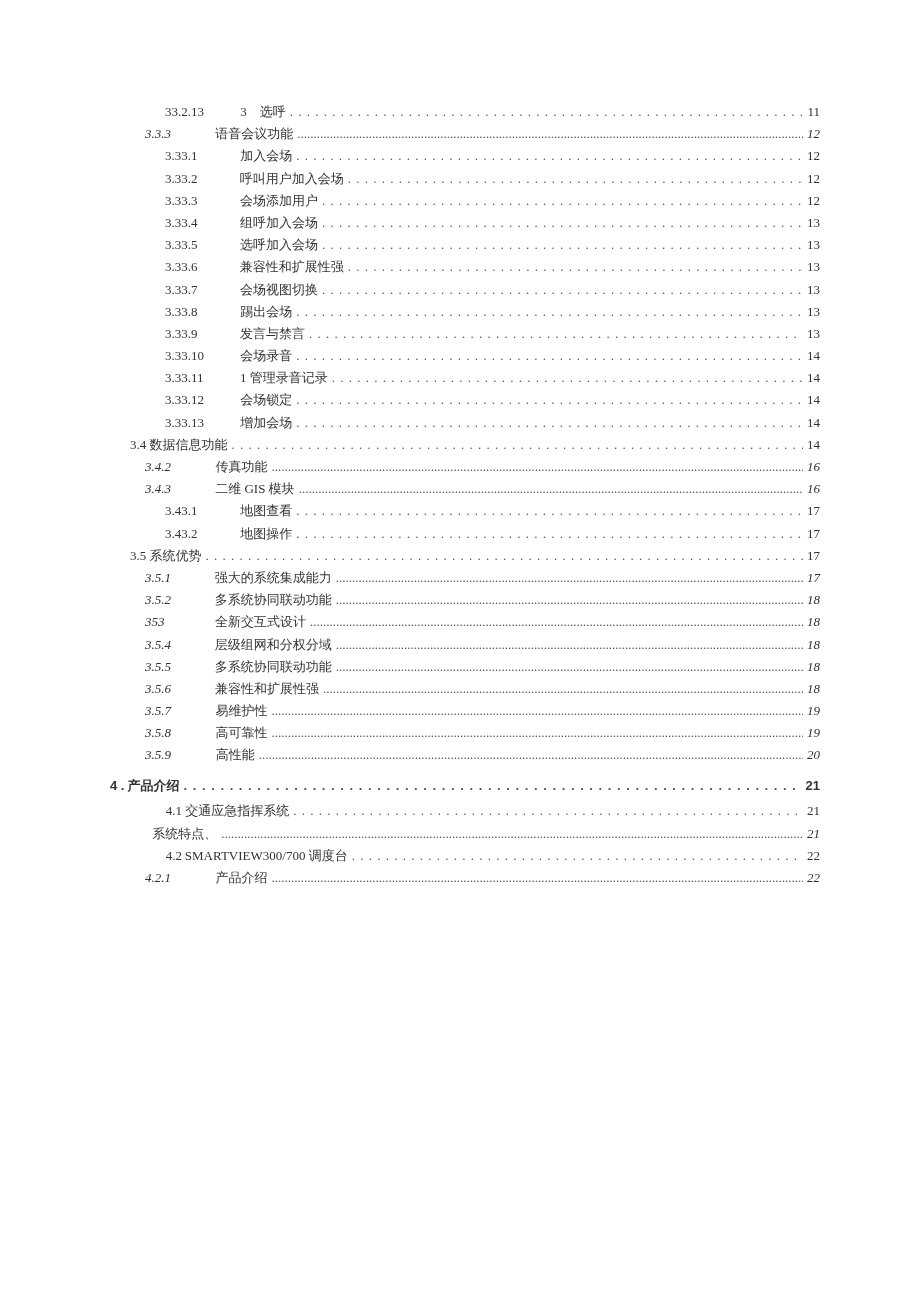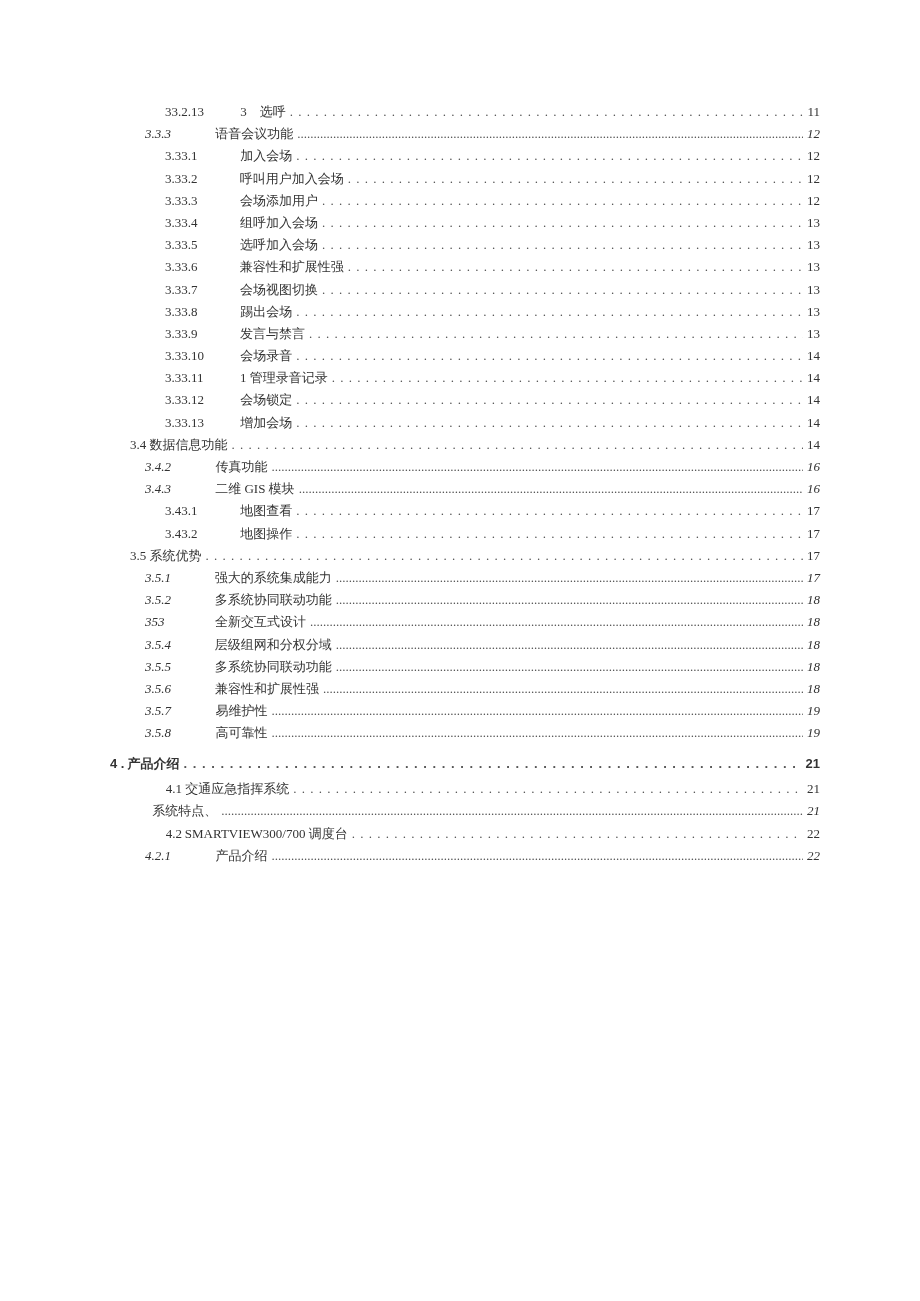--- a/index.html
+++ b/index.html
@@ -261,20 +261,27 @@
         <span class="toc-leader leader-dash"></span>
         <span class="toc-page">19</span>
       </div>
       <div class="toc-row indent-2 italic">
         <span class="toc-num num-w-md">3.5.8</span>
         <span style="display: inline-block; width: 14px;"></span>
         <span class="toc-title">高可靠性</span>
         <span class="toc-leader leader-dash"></span>
         <span class="toc-page">19</span>
       </div>
+      <div class="toc-row indent-2 italic">
+        <span class="toc-num num-w-md">3.5.9</span>
+        <span style="display: inline-block; width: 14px;"></span>
+        <span class="toc-title">高性能</span>
+        <span class="toc-leader leader-dash"></span>
+        <span class="toc-page">20</span>
+      </div>
     </div>
 
   <div class="toc-row indent-0 bold section-gap">
     <span class="toc-num">4 .</span>
     <span style="width:12px;display:inline-block"></span>
     <span class="toc-title">产品介绍</span>
     <span class="toc-leader leader-dot"></span>
     <span class="toc-page">21</span>
   </div>
 

